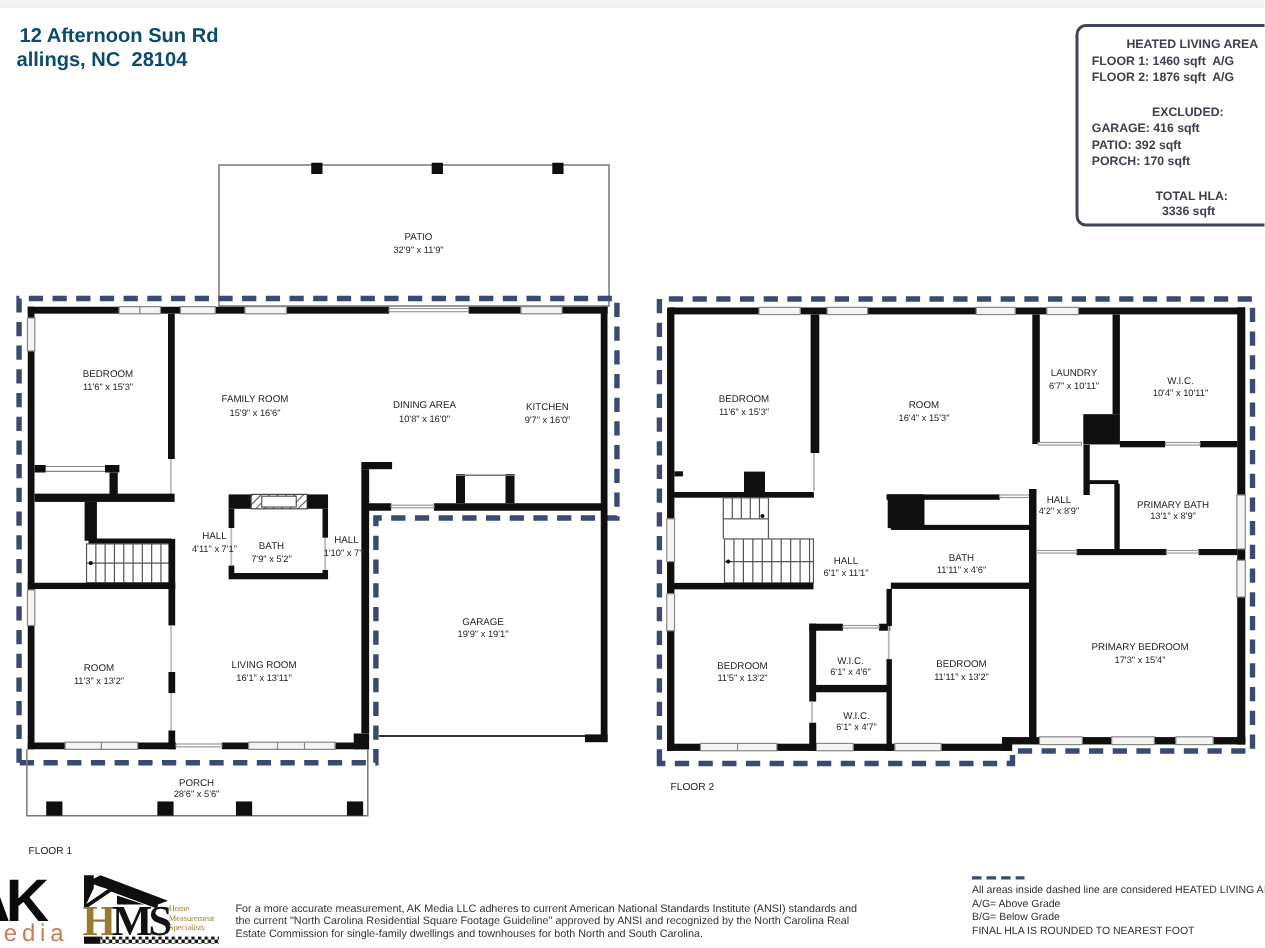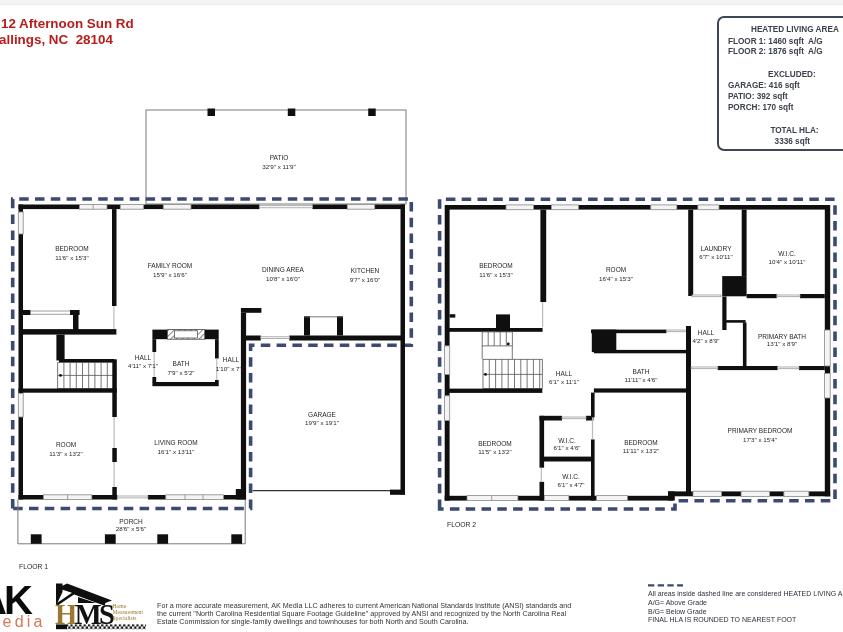--- a/index.html
+++ b/index.html
@@ -4,21 +4,21 @@
 <style>
   html,body{margin:0;padding:0;background:#fff;width:843px;height:632px;overflow:hidden;}
   body{font-family:"Liberation Sans",sans-serif;position:relative;}
   .abs{position:absolute;}
 </style>
 </head>
 <body>
 
 <div class="abs" style="left:0;top:0;width:843px;height:3.5px;background:#f3f3f3;border-bottom:1px solid #ececec;"></div>
 
-<div class="abs" style="left:1px;top:15.5px;font-size:13.4px;font-weight:bold;color:#b91c1c;line-height:16px;white-space:nowrap;">12 Afternoon Sun Rd<br><span style="margin-left:-2px;text-align:right;">allings, NC&nbsp; 28104</span></div>
+<div class="abs" style="left:13px;top:15.5px;font-size:13.4px;font-weight:bold;color:#0c4a6e;line-height:16px;white-space:nowrap;">12 Afternoon Sun Rd<br><span style="margin-left:-2px;text-align:right;">allings, NC&nbsp; 28104</span></div>
 
 <div class="abs" style="left:717px;top:15.5px;width:148px;height:131px;border:2.2px solid #3e4556;border-radius:7px;"></div>
 
 <svg class="abs" style="left:0;top:0;" width="843" height="632" viewBox="0 0 843 632">
 <defs>
 <pattern id="hatch" width="4" height="4" patternTransform="rotate(45)" patternUnits="userSpaceOnUse">
   <rect width="4" height="4" fill="#ffffff"></rect>
   <line x1="0" y1="0" x2="0" y2="4" stroke="#555" stroke-width="1.4"></line>
 </pattern>
 <pattern id="checker" width="4.4" height="4.8" patternUnits="userSpaceOnUse">

